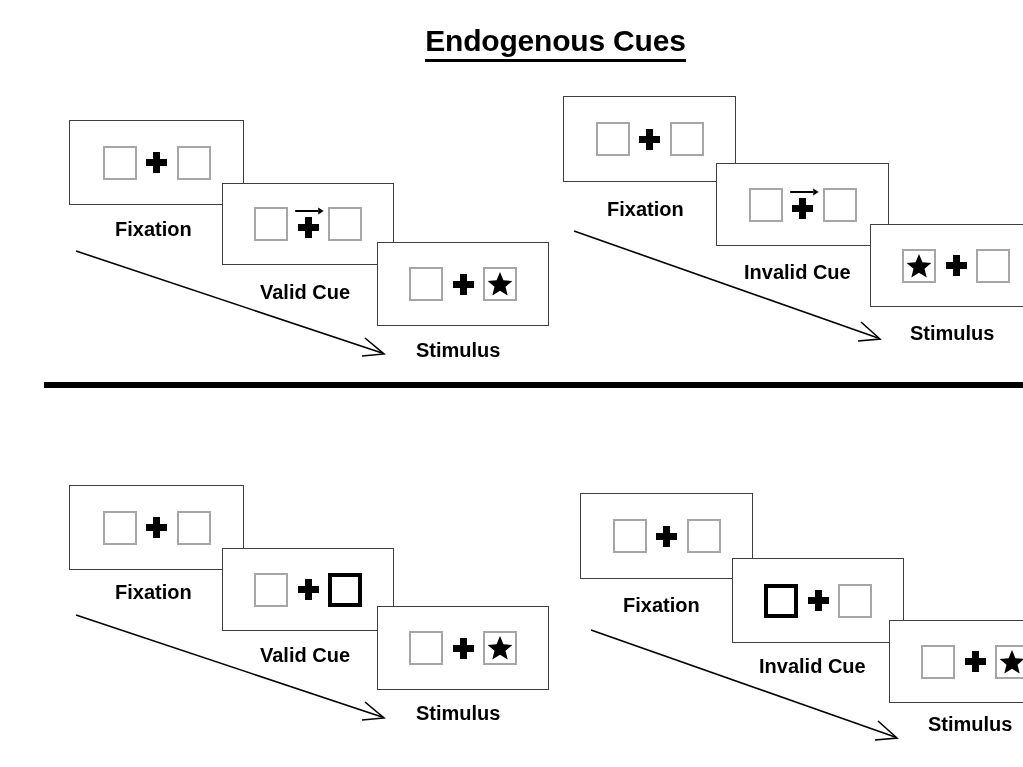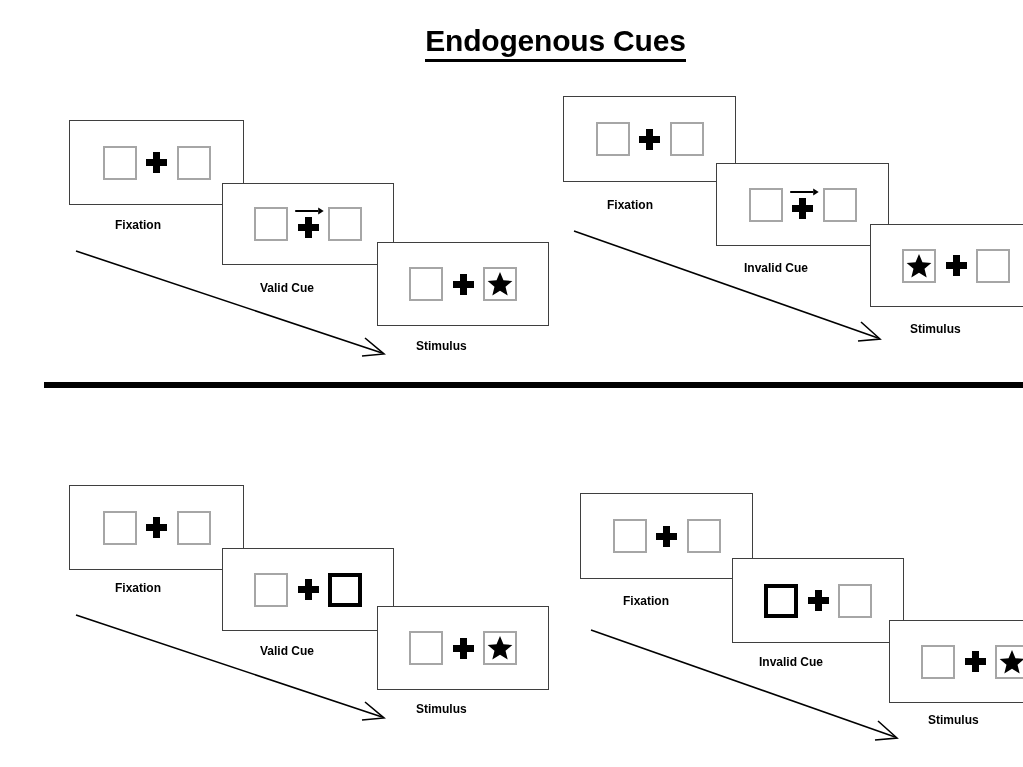--- a/index.html
+++ b/index.html
@@ -122,21 +122,21 @@
     left: 50%;
     transform: translateX(-46%);
     width: 30px;
     height: 12px;
   }
 
   
   .stage-label {
     position: absolute;
     font-weight: bold;
-    font-size: 12px;
+    font-size: 20px;
     white-space: nowrap;
     color: #000;
   }
 
   
   .time-arrow {
     position: absolute;
     pointer-events: none;
   }
 </style>

